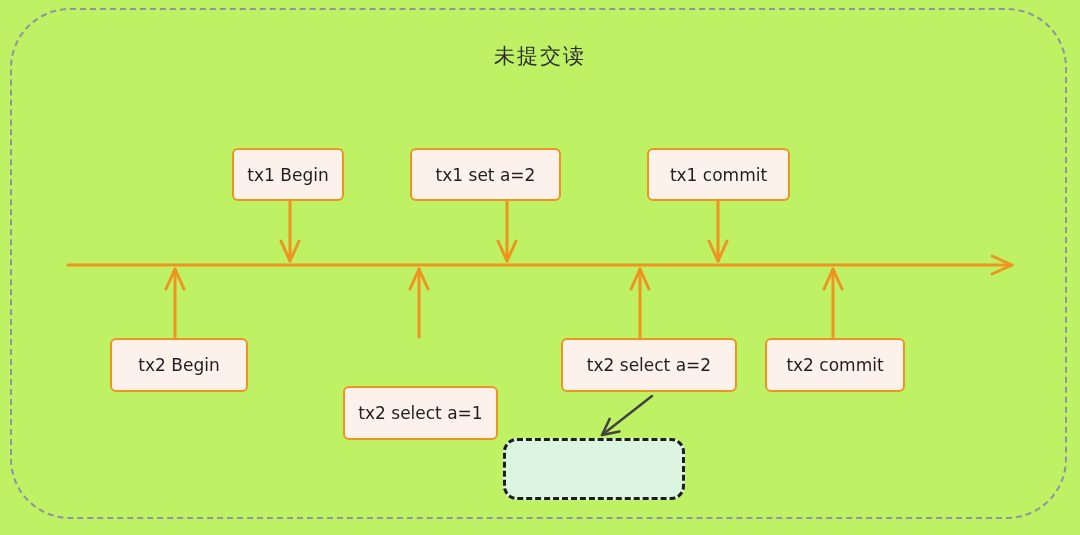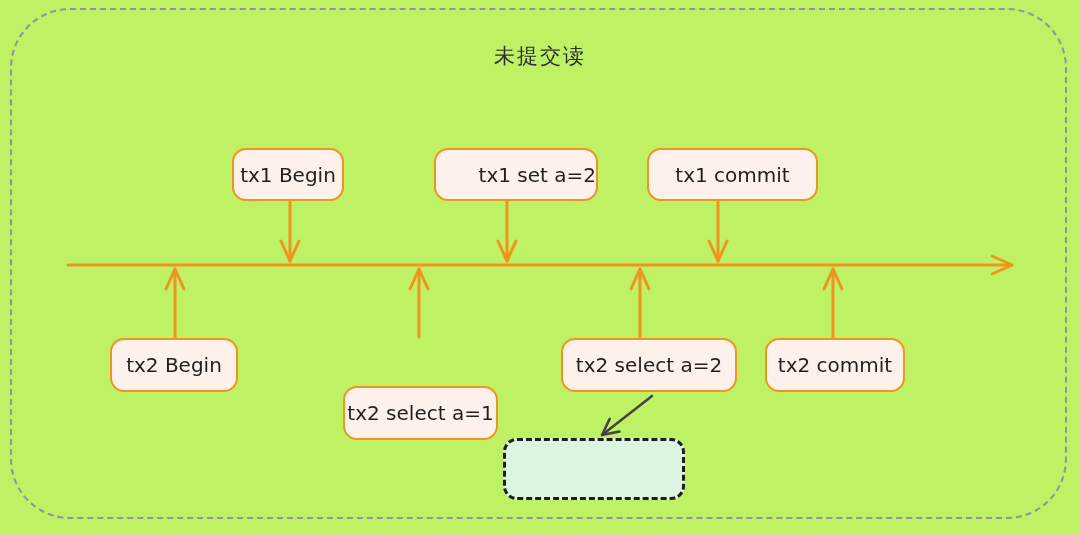--- a/index.html
+++ b/index.html
@@ -37,35 +37,35 @@
   }
   .diagram-svg {
     position: absolute;
     left: 0;
     top: 0;
   }
   .event-box {
     position: absolute;
     box-sizing: border-box;
     border: 2.5px solid #f0941f;
-    border-radius: 14px;
+    border-radius: 6px;
     background: #fdf1ec;
     display: flex;
     align-items: center;
     justify-content: center;
-    font-size: 20px;
+    font-size: 17px;
     color: #1f1f1f;
     white-space: nowrap;
   }
   .top-row { top: 148px; height: 53px; }
   .bottom-row { top: 338px; height: 54px; }
   .box-tx1-begin  { left: 232px; width: 112px; }
-  .box-tx1-set    { left: 434px; width: 164px; justify-content: flex-end; }
-  .box-tx1-commit { left: 647px; width: 171px; }
-  .box-tx2-begin   { left: 110px; width: 128px; }
+  .box-tx1-set    { left: 410px; width: 151px; }
+  .box-tx1-commit { left: 647px; width: 143px; }
+  .box-tx2-begin   { left: 110px; width: 138px; }
   .box-tx2-select1 { left: 343px; width: 155px; margin-top: 48px; }
   .box-tx2-select2 { left: 561px; width: 176px; }
   .box-tx2-commit  { left: 765px; width: 140px; }
   .annotation-box {
     position: absolute;
     left: 503px;
     top: 438px;
     width: 182px;
     height: 62px;
     box-sizing: border-box;

